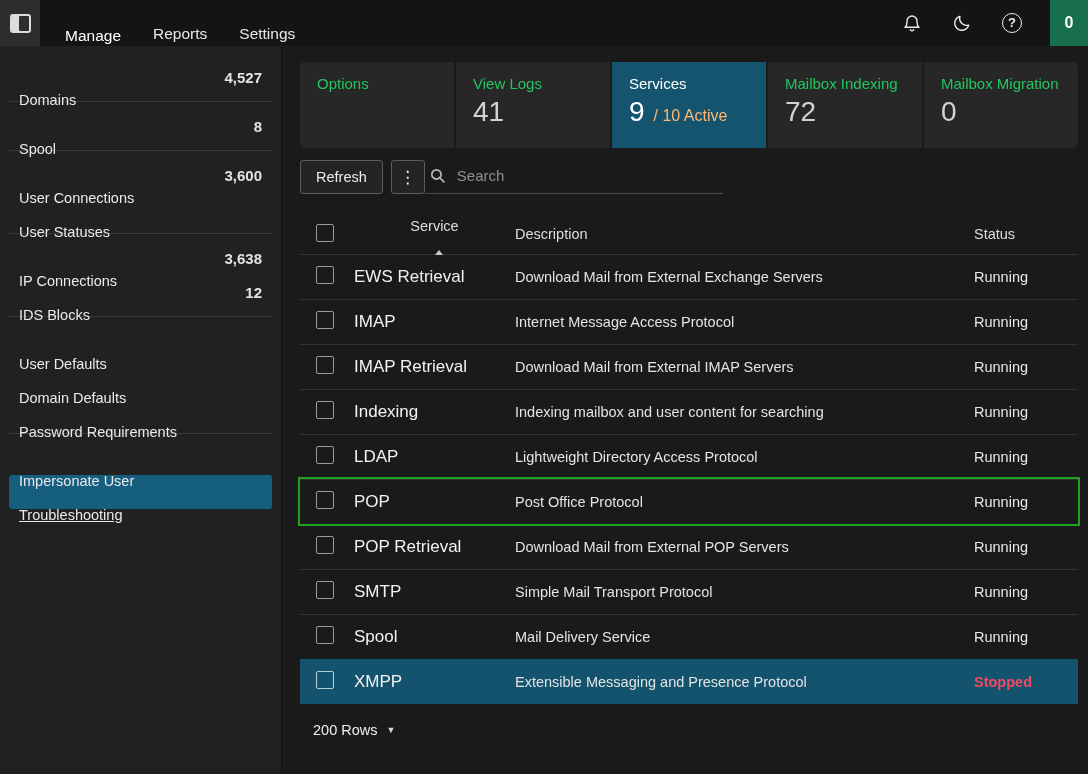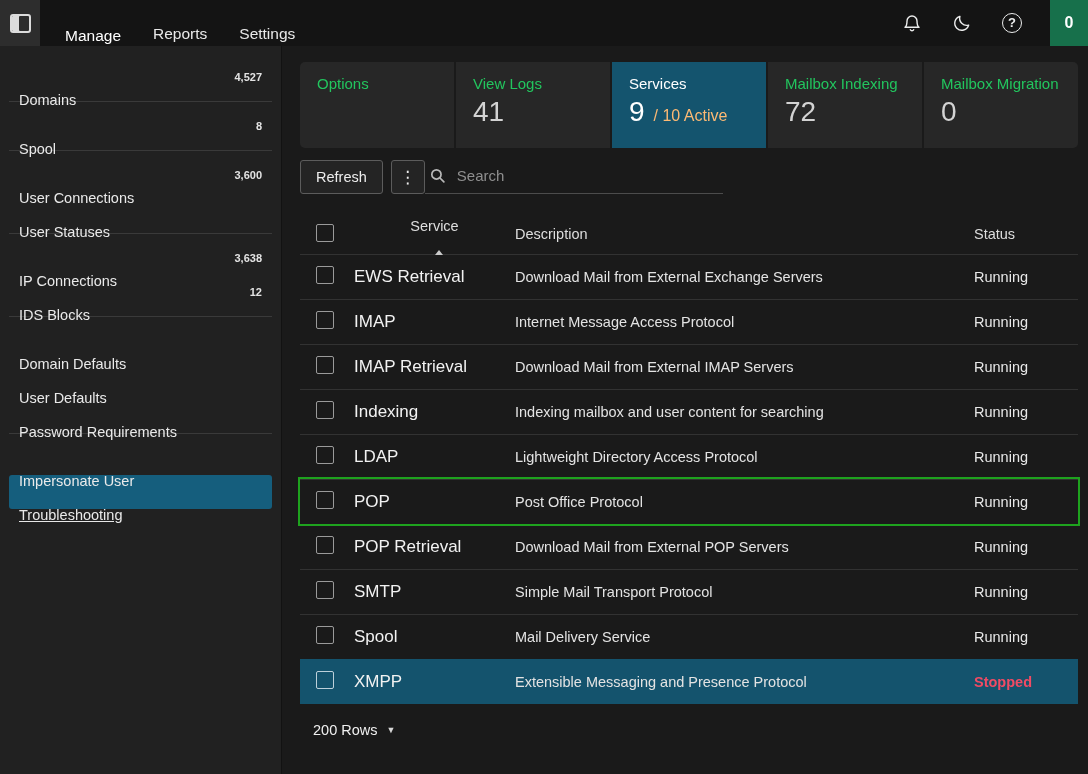--- a/index.html
+++ b/index.html
@@ -20,21 +20,21 @@
 
   
   .main { display:flex; height:728px; }
   .sidebar { width:282px; background:#212121; border-right:1px solid #121212; padding-top:14px; }
   .content { flex:1; background:#1a1a1a; padding:16px 10px 0 18px; }
 
   
   .sb-item { height:34px; margin:0 9px; padding:0 10px; border-radius:3px; display:flex; align-items:center; justify-content:space-between; cursor:pointer; }
   .sb-item.selected { background:#155E7D;text-decoration:underline; }
   .sb-label { font-size:14.5px; color:#eaeaea;margin-top:45px; }
-  .sb-count { font-size:11px; font-weight:700; color:#e3e3e3; }
+  .sb-count { font-size:15px; font-weight:700; color:#e3e3e3; }
   .sb-divider { border-top:1px solid #3a3a3a; margin:7px 9px; }
 
   
   .tabs { display:flex; gap:2px; height:86px; border-radius:5px; overflow:hidden; width:778px; }
   .tab { flex:1; background:#272727; padding:13px 17px; cursor:pointer; }
   .tab.selected { background:#14546E; }
   .tab-label { font-size:15px; color:#22c55e; }
   .tab.selected .tab-label { color:#ffffff; }
   .tab-value-row { margin-top:4px; display:flex; align-items:baseline; gap:9px; }
   .tab-value { font-size:28px; line-height:32px; min-height:32px; color:#d3d3d3; display:inline-block; }
@@ -130,25 +130,25 @@
       <div class="sb-item">
         <span class="sb-label">IP Connections</span>
         <span class="sb-count">3,638</span>
       </div>
       <div class="sb-item">
         <span class="sb-label">IDS Blocks</span>
         <span class="sb-count">12</span>
       </div>
       <div class="sb-divider"></div>
       <div class="sb-item">
+        <span class="sb-label">User Defaults</span>
+        <span class="sb-count"></span>
+      </div>
+      <div class="sb-item">
         <span class="sb-label">Domain Defaults</span>
-        <span class="sb-count"></span>
-      </div>
-      <div class="sb-item">
-        <span class="sb-label">User Defaults</span>
         <span class="sb-count"></span>
       </div>
       <div class="sb-item">
         <span class="sb-label">Password Requirements</span>
         <span class="sb-count"></span>
       </div>
       <div class="sb-divider"></div>
       <div class="sb-item">
         <span class="sb-label">Impersonate User</span>
         <span class="sb-count"></span>

